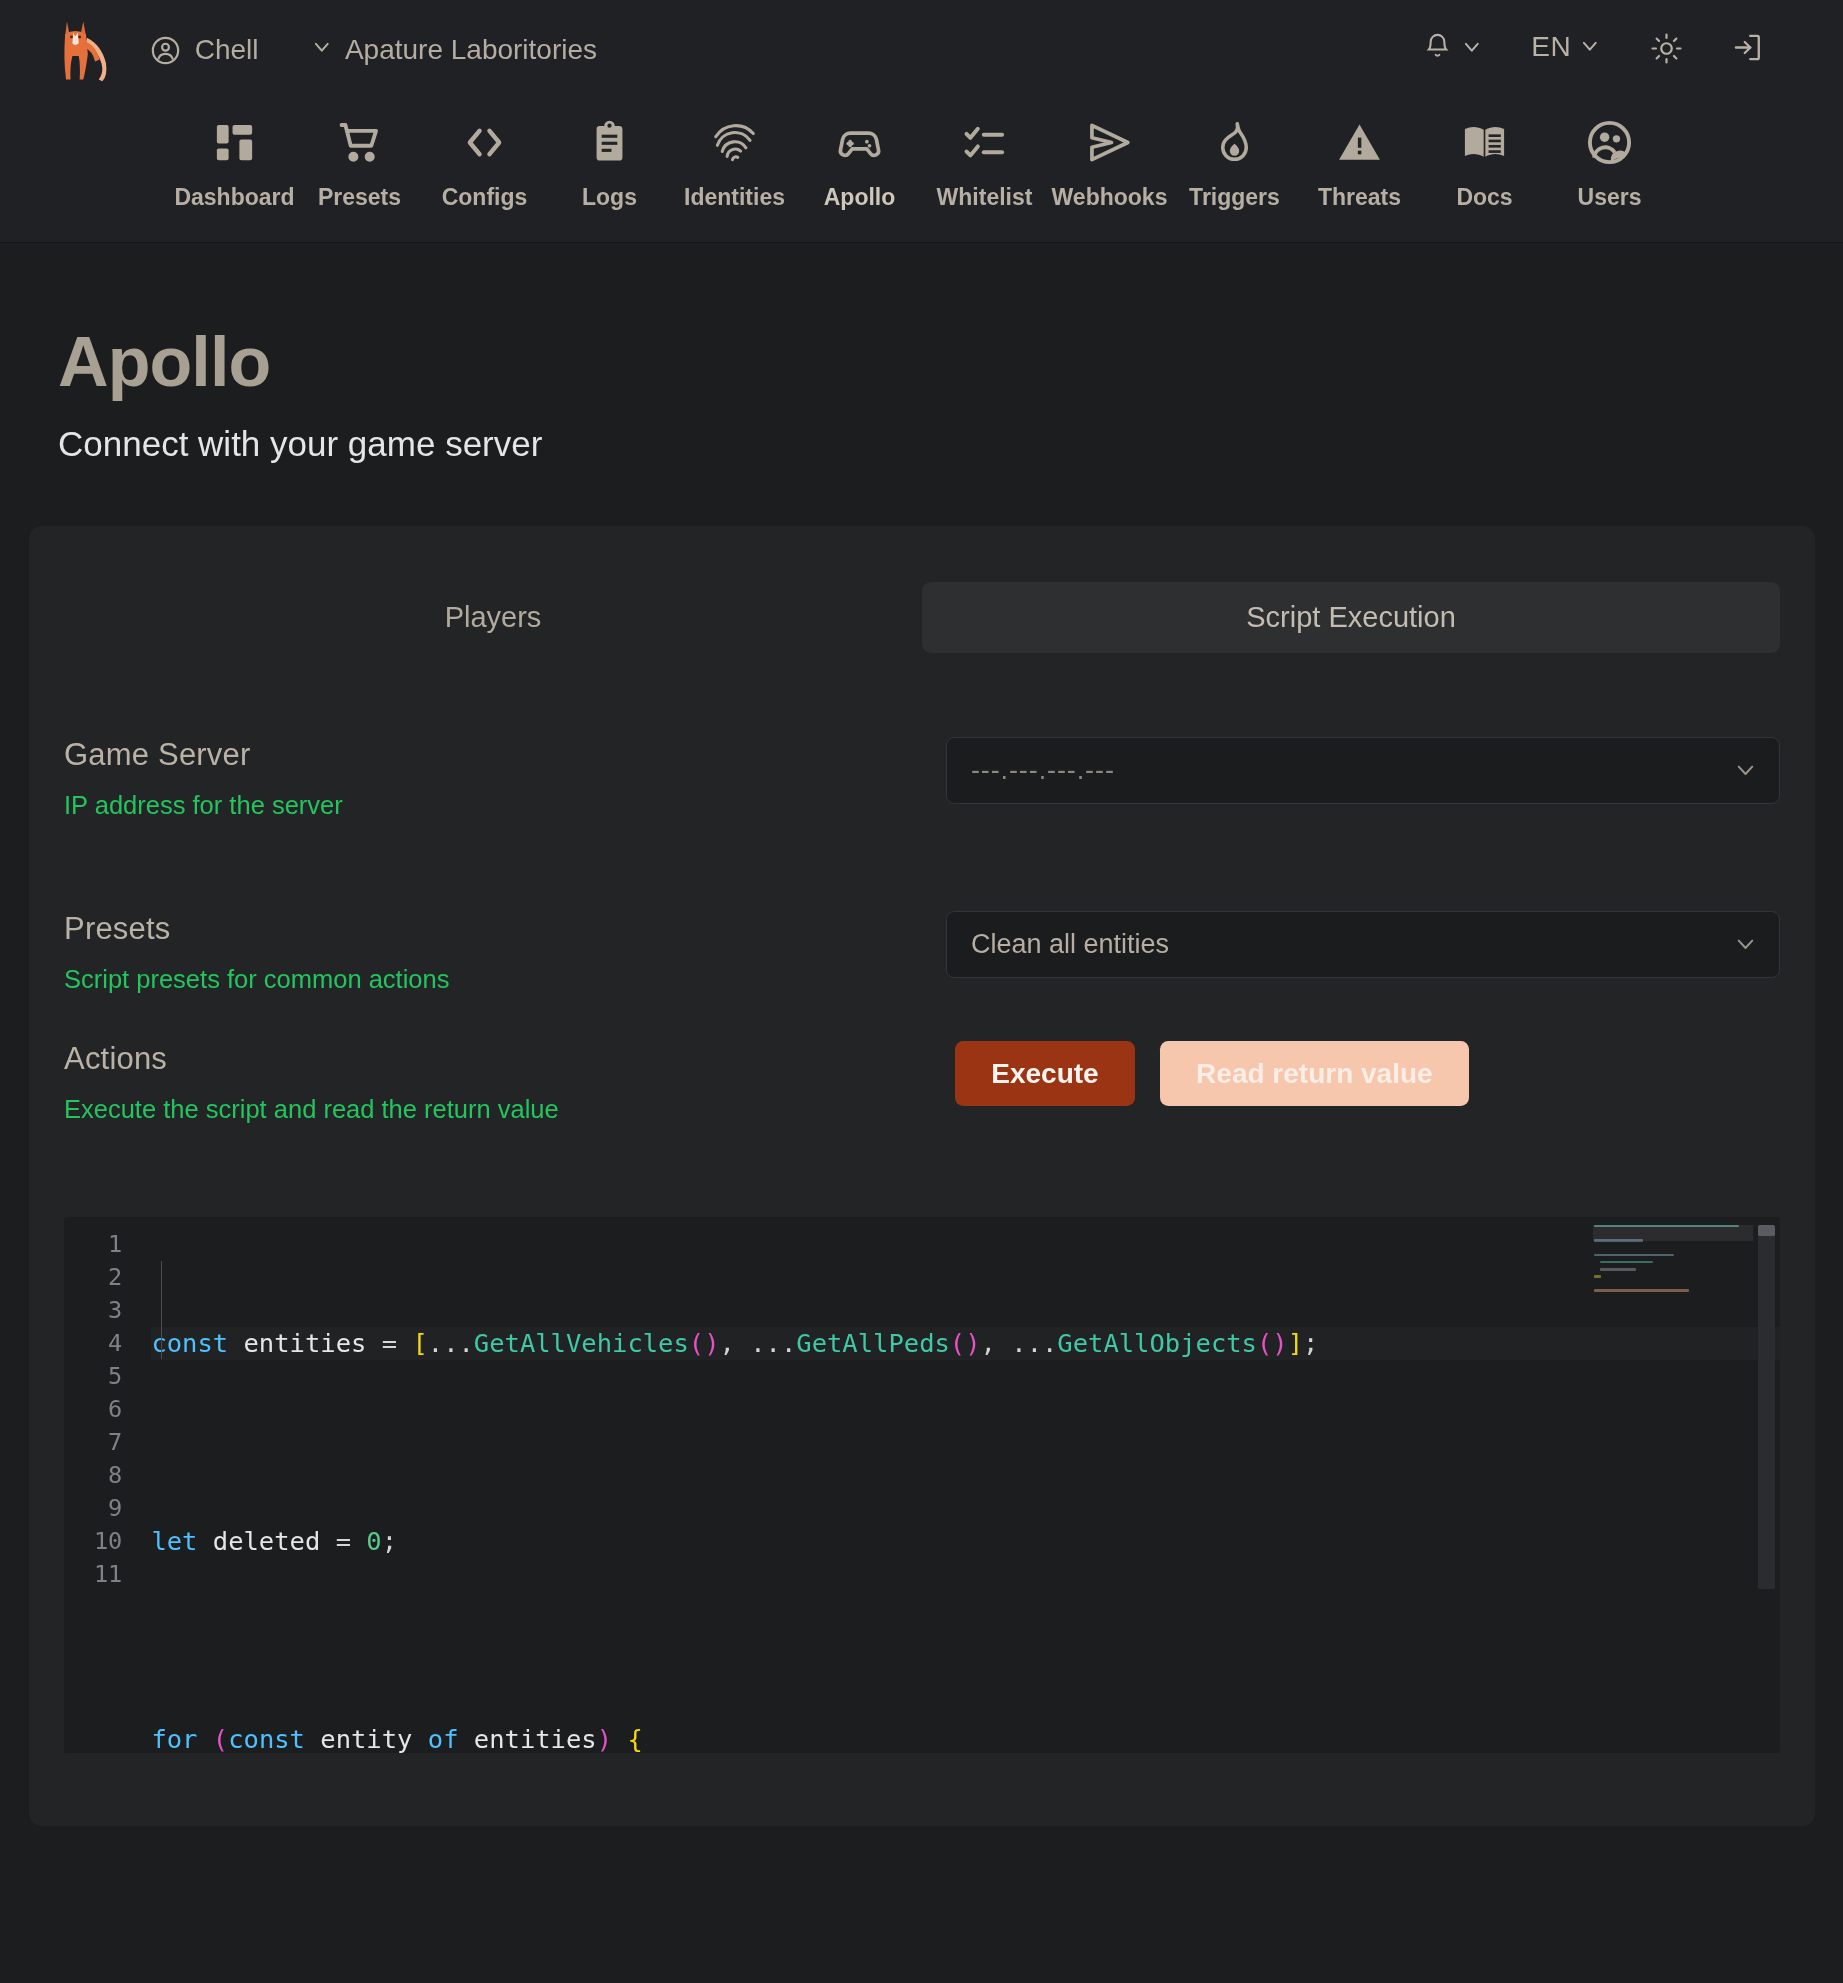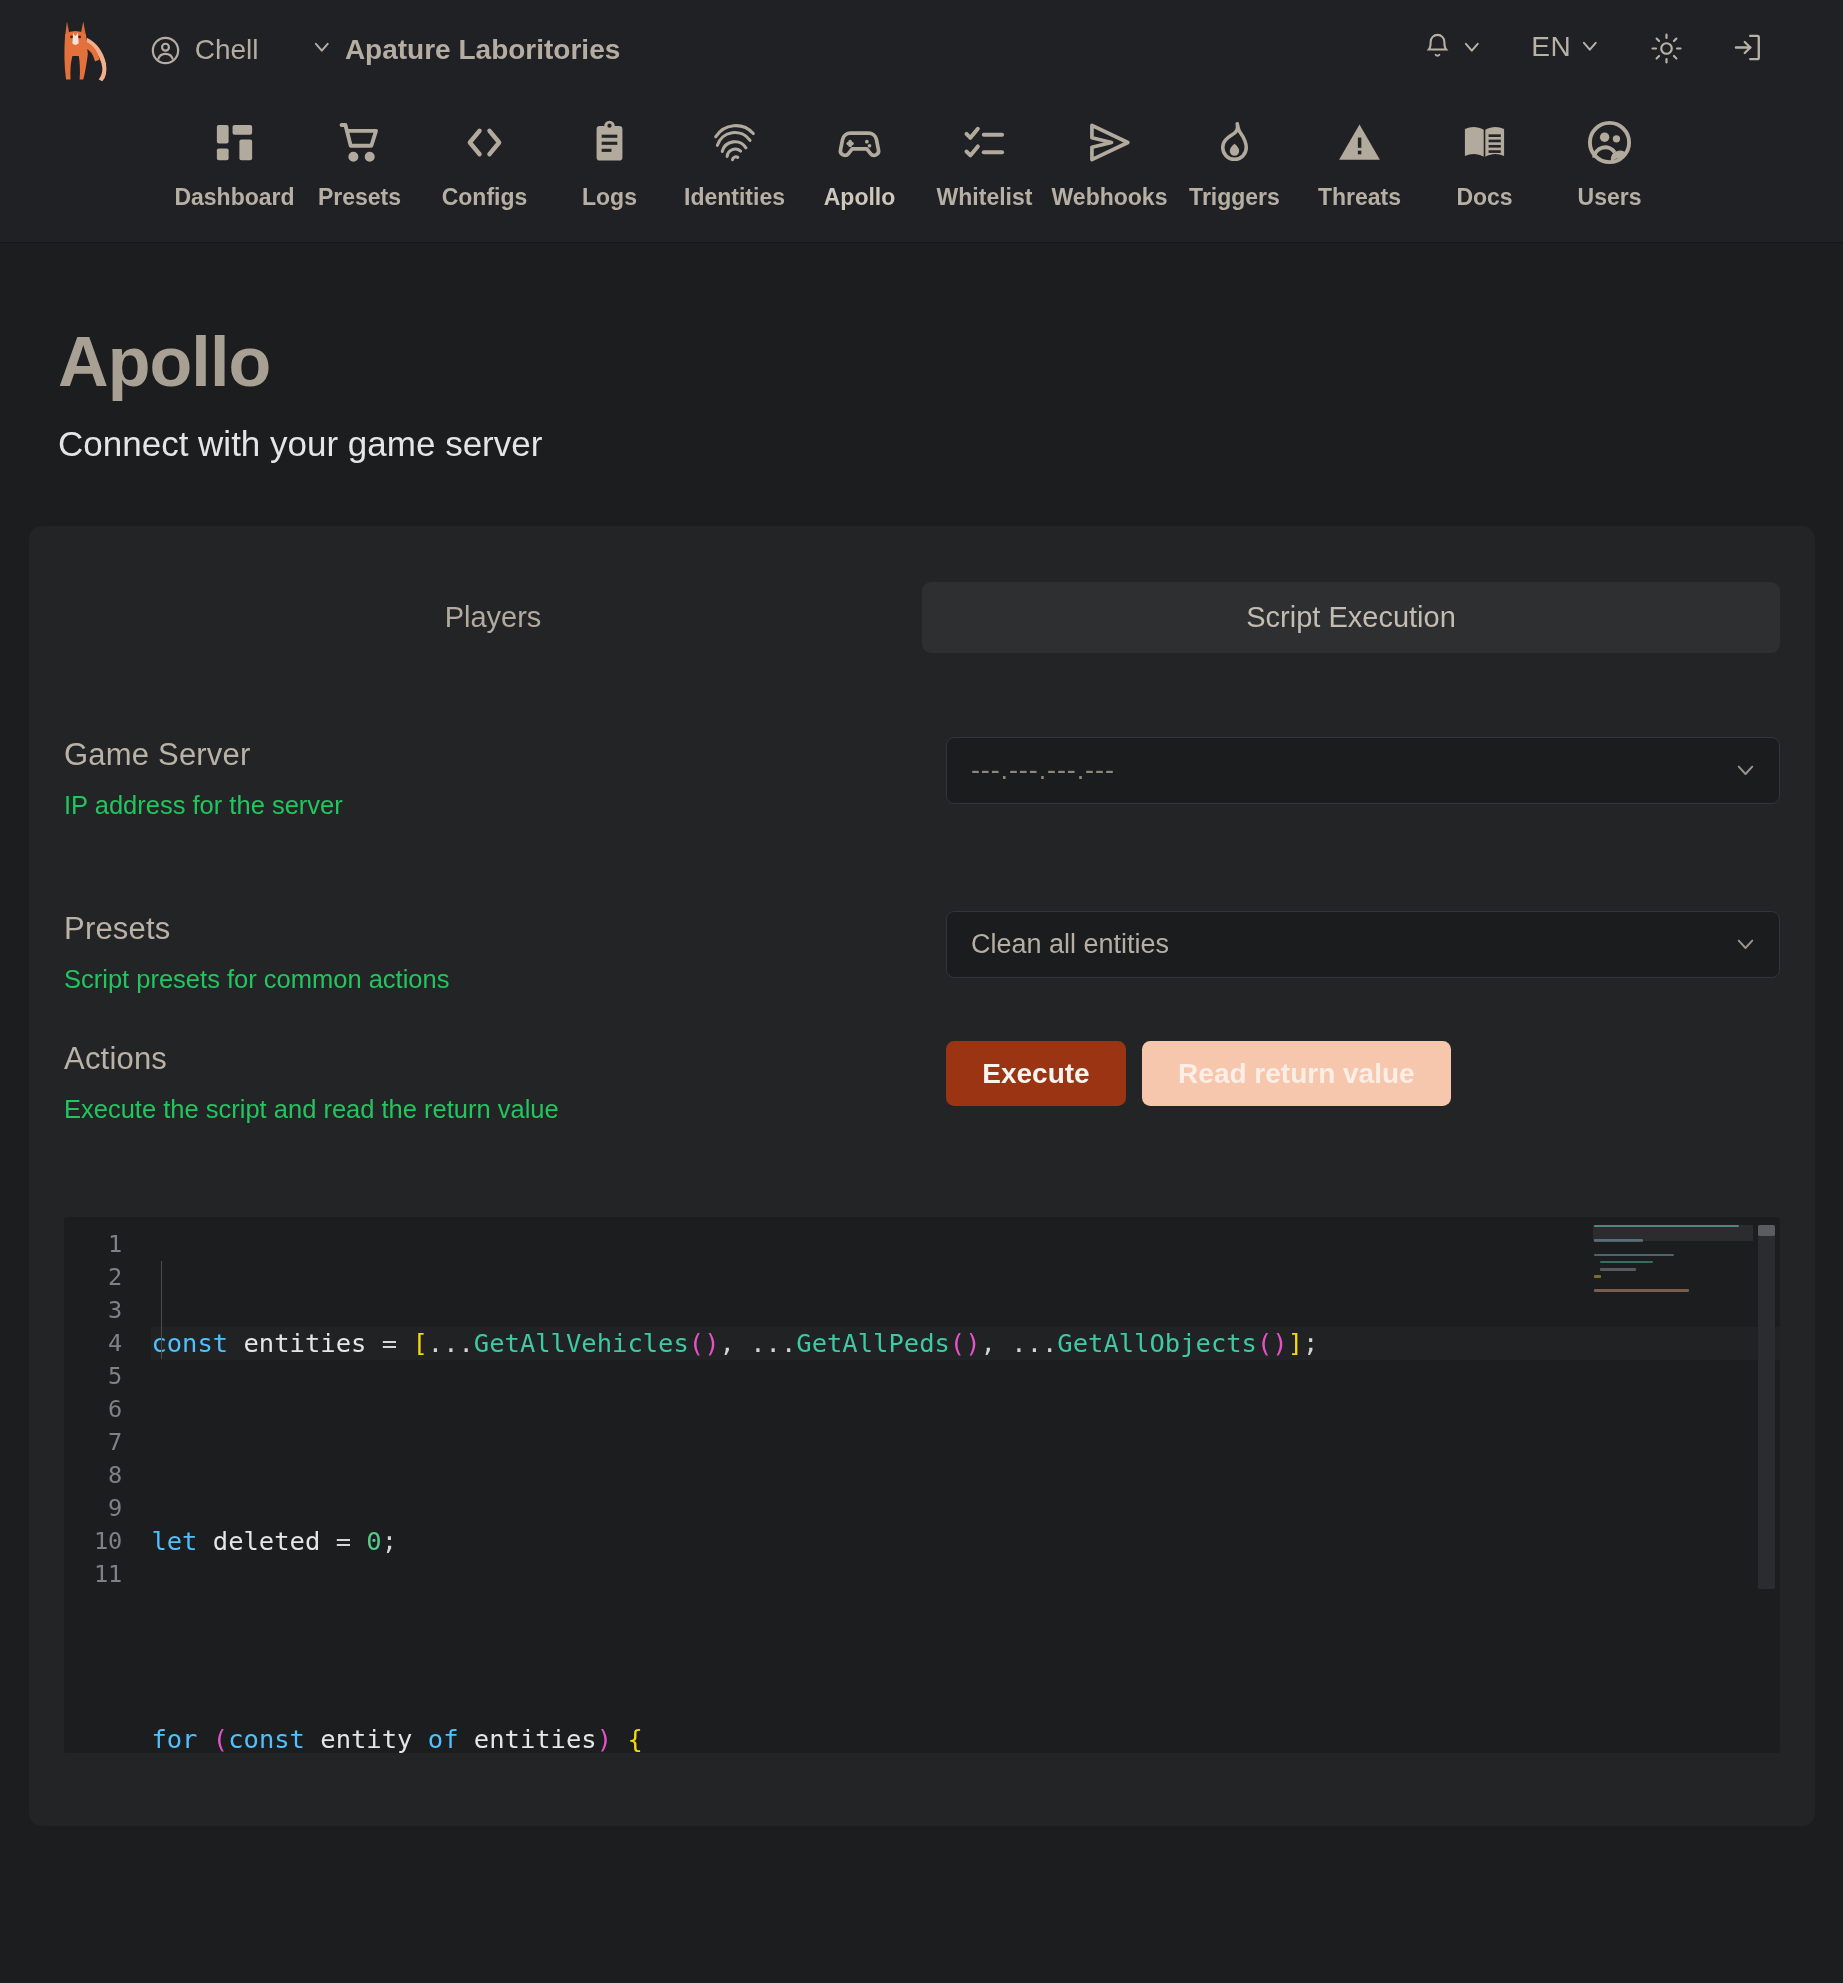--- a/index.html
+++ b/index.html
@@ -21,21 +21,21 @@
     position: relative;
   }
   .brand-logo { width: 60px; height: 69px; flex: 0 0 auto; margin-right: 33px; }
   .user-chip {
     display: flex; align-items: center; gap: 12.7px;
     color: #b5ada2; font-size: 28px; font-weight: 400; cursor: pointer;
   }
   .user-chip svg { display: block; }
   .org-chip {
     display: flex; align-items: center; gap: 11.8px; margin-left: 51px;
-    color: #b5ada2; font-size: 28px; cursor: pointer; font-weight: bold;
+    color: #b5ada2; font-size: 28px; cursor: pointer;
   }
   .topbar-right {
     margin-left: auto; display: flex; align-items: flex-start; gap: 0;
   }
   .tr-item {
     display: flex; align-items: center; gap: 7.3px;
     color: #b9b1a6; cursor: pointer; padding: 0 23.6px;
   }
   .tr-item .lang { font-size: 28px; letter-spacing: 0.5px; }
 
@@ -114,21 +114,21 @@
     cursor: pointer;
   }
   .select .val { color: #b6aea2; font-size: 27px; }
   .select .val.placeholder { color: #8e877d; letter-spacing: 0.9px; }
   .select .chev { position: absolute; right: 20px; top: 50%; transform: translateY(-50%); }
 
   .btn-row { display: flex; gap: 16.4px; align-items: center; }
   .btn {
     border: none; border-radius: 8.2px; cursor: pointer;
     font-family: inherit; font-size: 28px; font-weight: 700;
-    height: 65px; padding: 0 36px;
+    height: 65px; padding: 0 36px; margin-left: 9px;
   }
   .btn-execute { background: #9b3412; color: #f7f4f1; }
   .btn-read { background: #f6c6ad; color: #fbeee6; }
 
   
   .editor-wrap {
     margin-top: 93px;
     background: #1c1d1f;
     border-radius: 3.6px;
     height: 536px;

